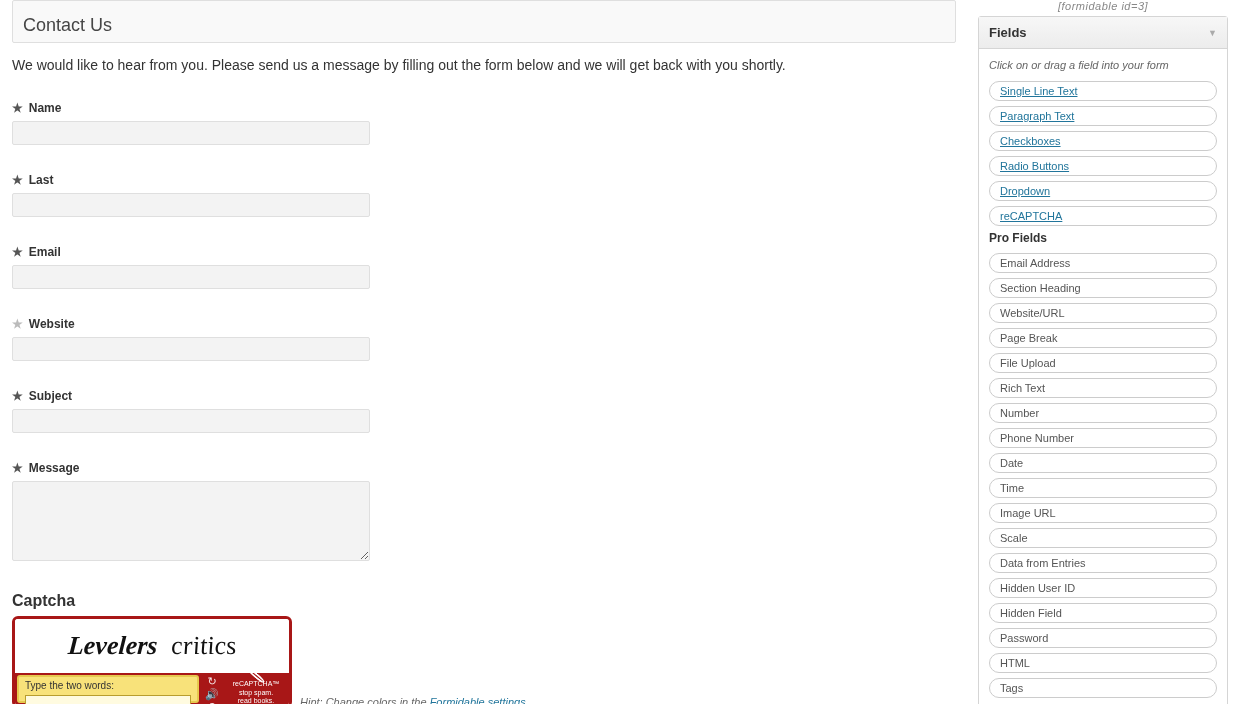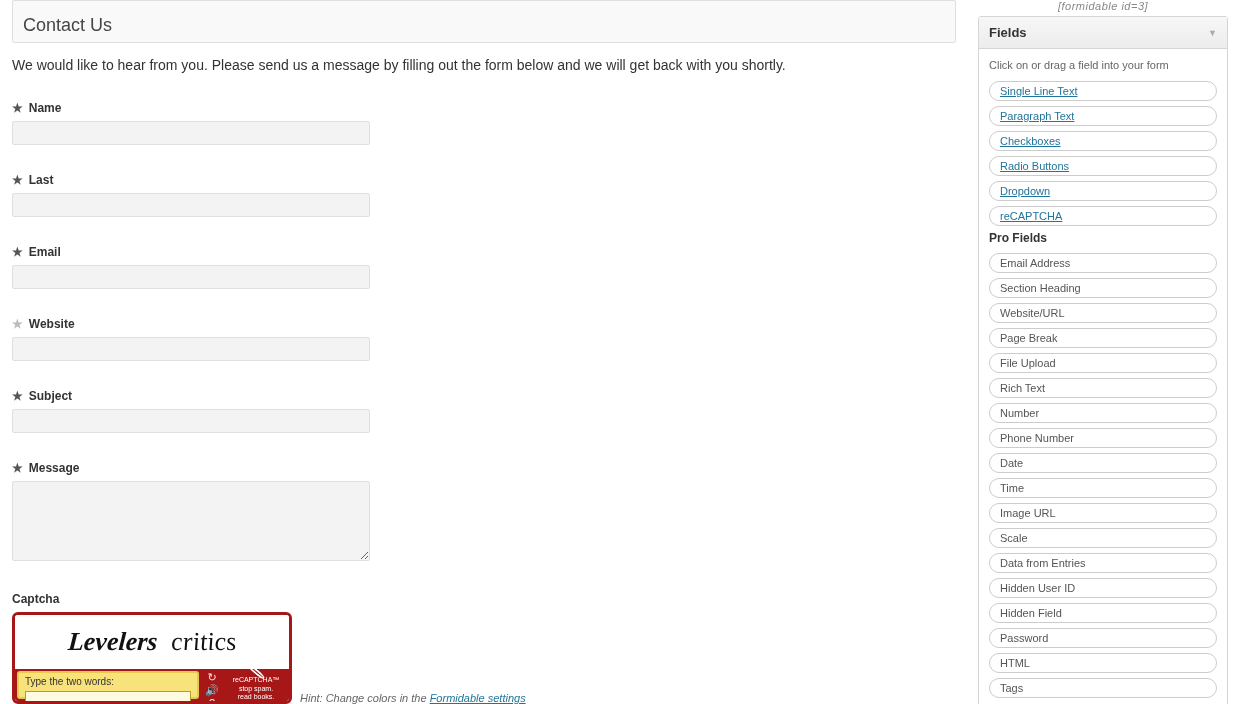--- a/index.html
+++ b/index.html
@@ -8,21 +8,21 @@
     .main { flex: 1; padding: 0 12px 12px 12px; }
     .title-bar { border: 1px solid #dfdfdf; background: #f9f9f9; padding: 6px 10px; margin-bottom: 14px; border-radius: 2px; }
     .title-bar h1 { font-size: 18px; font-weight: 400; color: #464646; margin-top: 8px; }
     .intro { font-size: 14px; color: #333; margin-bottom: 28px; }
     .form-field { margin-bottom: 28px; }
     .form-field label { display: flex; align-items: center; gap: 6px; font-size: 12px; font-weight: bold; color: #333; margin-bottom: 6px; }
     .req { color: #555; font-size: 12px; }
     .form-field .notreq { color: #bbb; }
     .text-input { width: 358px; height: 24px; background: #f3f3f3; border: 1px solid #dfdfdf; border-radius: 2px; padding: 0 6px; }
     .textarea { width: 358px; height: 80px; background: #f3f3f3; border: 1px solid #dfdfdf; border-radius: 2px; padding: 4px 6px; resize: both; }
-    .captcha-label { font-weight: bold; font-size: 12px; margin-bottom: 6px; display: block; }
+    .captcha-label { font-weight: bold; font-size: 16px; margin-bottom: 6px; display: block; }
     .captcha-row { display: flex; align-items: flex-end; gap: 8px; }
     .recaptcha { width: 280px; border: 3px solid #a81717; border-radius: 6px; background: #fff; overflow: hidden; }
     .recaptcha-img { height: 54px; background: #fff; display: flex; align-items: center; justify-content: center; gap: 14px; font-family: Georgia, serif; font-size: 26px; color: #111; }
     .recaptcha-img .w1 { font-weight: bold; font-style: italic; transform: skewX(-4deg); }
     .recaptcha-img .w2 { font-style: italic; font-family: cursive; transform: skewX(6deg); }
     .recaptcha-bottom { display: flex; background: #a81717; height: 32px; }
     .recaptcha-entry { flex: 1; background: #f8e27a; border: 2px solid #e6c94f; margin: 2px; border-radius: 3px; padding: 3px 6px; display: flex; flex-direction: column; gap: 4px; }
     .recaptcha-entry .label { font-size: 10px; color: #333; }
     .recaptcha-entry input { height: 16px; border: 1px solid #b89d2e; background: #fffbe0; width: 100%; }
     .recaptcha-icons { width: 22px; display: flex; flex-direction: column; justify-content: space-around; align-items: center; padding: 2px 0; }
@@ -32,21 +32,21 @@
     .hint { font-size: 11px; font-style: italic; color: #666; }
     .hint a { color: #21759b; text-decoration: underline; }
 
     .sidebar { width: 250px; margin-left: 10px; margin-right: 10px; }
     .shortcode-bar { text-align: center; font-size: 11px; color: #888; font-style: italic; padding: 0 0 4px; letter-spacing: .5px; }
     .panel { border: 1px solid #d5d5d5; border-radius: 3px; background: #fff; }
     .panel-head { background: linear-gradient(#f7f7f7,#ececec); border-bottom: 1px solid #d5d5d5; padding: 8px 10px; display: flex; justify-content: space-between; align-items: center; }
     .panel-head h3 { font-size: 13px; font-weight: bold; color: #333; }
     .toggle { color: #aaa; font-size: 9px; }
     .panel-body { padding: 10px; }
-    .panel-hint { font-size: 11px; color: #666; margin-bottom: 10px; }
+    .panel-hint { font-style: italic; font-size: 11px; color: #666; margin-bottom: 10px; }
     .field-pill { border: 1px solid #ccc; border-radius: 10px; padding: 3px 10px; font-size: 11px; margin-bottom: 5px; background: #fff; cursor: pointer; }
     .field-pill a { color: #21759b; text-decoration: underline; }
     .field-pill.pro { color: #555; }
     .pro-title { font-weight: bold; font-size: 12px; margin: 0 0 8px; color: #333; }
   </style>
 </head>
 <body>
 
 <div class="wrap">
   <div class="main">

